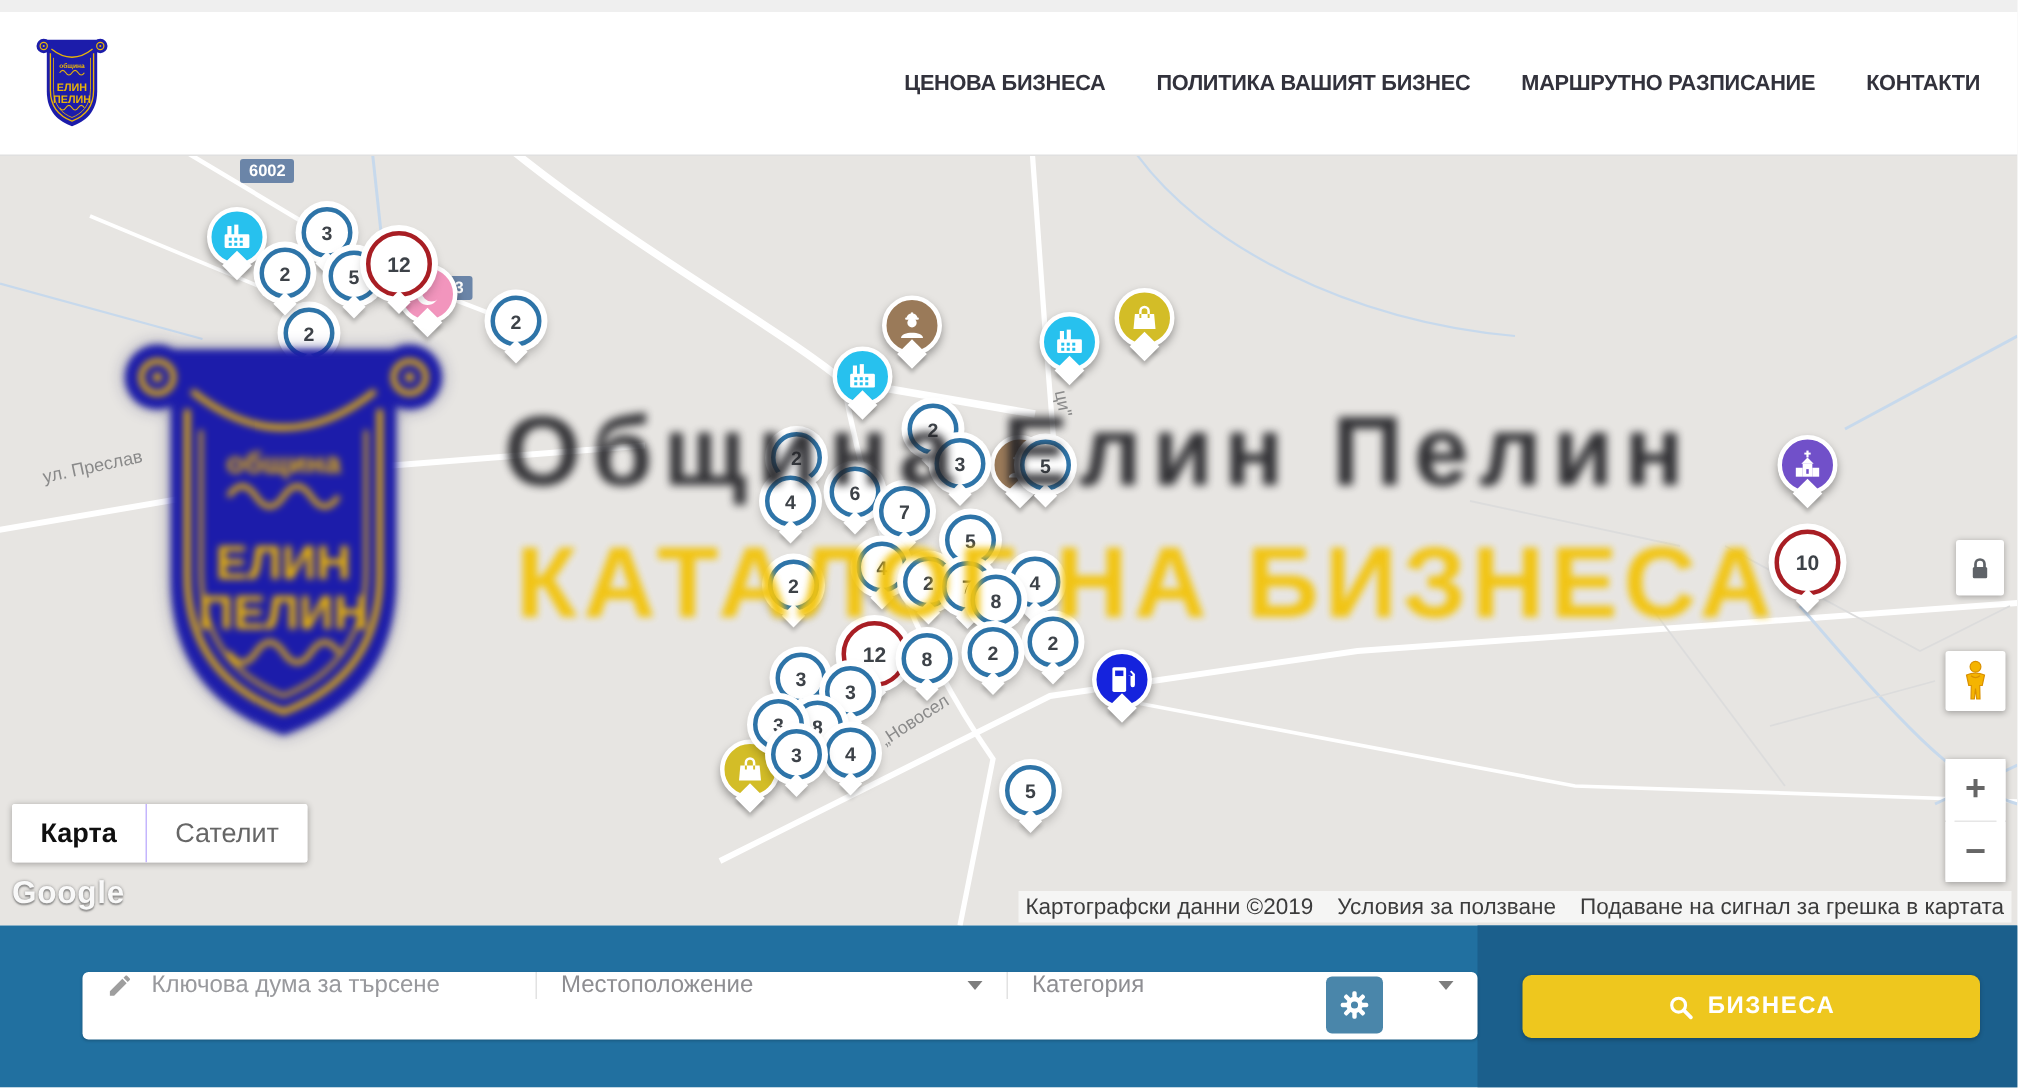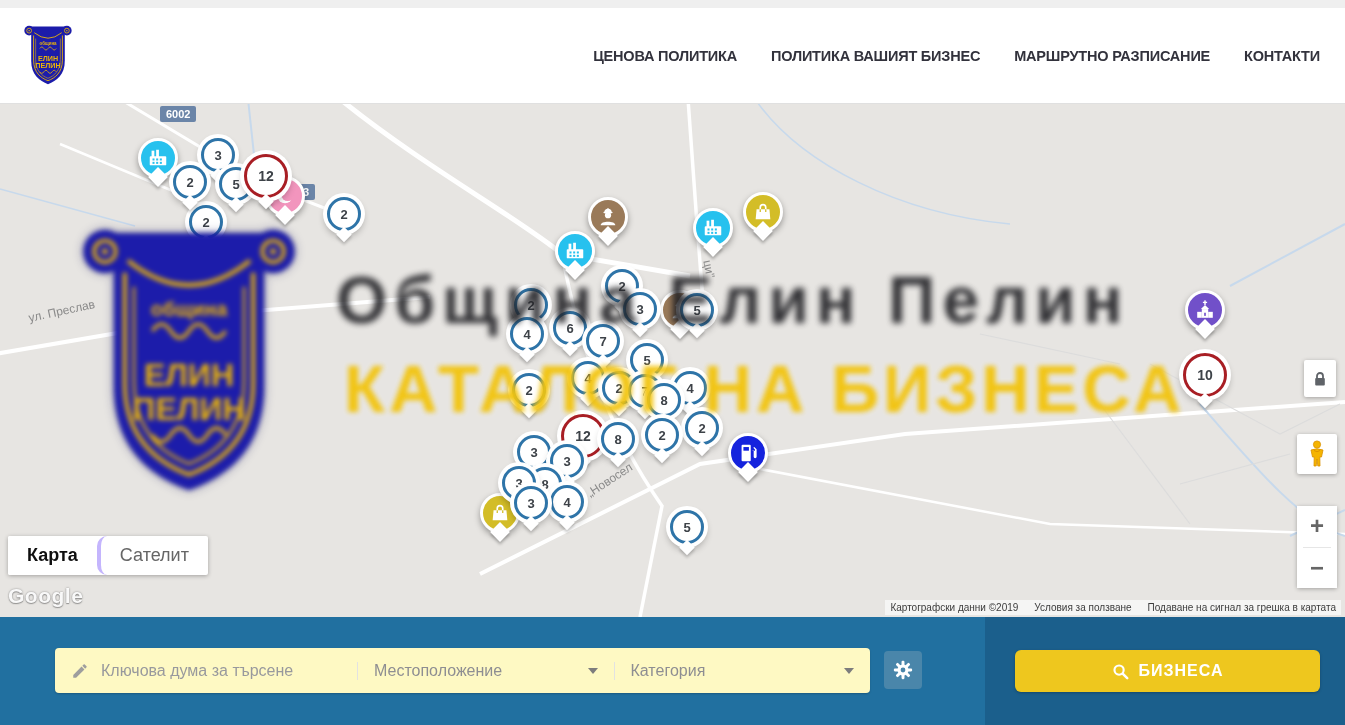--- a/index.html
+++ b/index.html
@@ -51,41 +51,41 @@
   .wm-sub { position:absolute; left:344px; top:246px; font-size:67px; font-weight:bold; color:#f2c40f;
             letter-spacing:4px; filter:blur(2.6px); opacity:.97; white-space:nowrap; }
 
   
   .controls { position:absolute; inset:0; z-index:4; pointer-events:none; }
   .controls > * { pointer-events:auto; }
   .maptype { position:absolute; left:8px; top:432px; height:39px; background:#fff; border-radius:2px;
              display:flex; align-items:stretch; box-shadow:0 1px 4px rgba(0,0,0,.3); overflow:hidden; }
   .maptype button { border:0; background:#fff; font-family:inherit; font-size:18px; padding:0 19px; cursor:pointer; }
   .maptype .sel { font-weight:bold; color:#0f0f0f; }
-  .maptype .unsel { color:#666; border-left:4px solid #c4b5fd;border-radius:10px; }
+  .maptype .unsel { color:#666; border-left:1px solid #c4b5fd; }
   .google-logo { position:absolute; left:8px; top:480px; font-size:21px; font-weight:bold; color:rgba(255,255,255,.95);
              letter-spacing:.5px; text-shadow:0 0 2px rgba(110,110,110,.8), 0 1px 1px rgba(90,90,90,.5); cursor:pointer; }
   .attrib { position:absolute; right:4px; bottom:2px; display:flex; gap:16px; background:rgba(250,250,250,.75);
-            padding:2px 5px; font-size:10px; color:#3c3c3c; }
+            padding:2px 5px; font-size:15px; color:#3c3c3c; }
   .attrib span { cursor:pointer; }
   .ctl-lock { position:absolute; left:1304px; top:256px; width:32px; height:37px; background:#fff; border-radius:2px;
               box-shadow:0 1px 4px rgba(0,0,0,.3); display:flex; align-items:center; justify-content:center; cursor:pointer; }
   .ctl-peg { position:absolute; left:1297px; top:330px; width:40px; height:40px; background:#fff; border-radius:2px;
              box-shadow:0 1px 4px rgba(0,0,0,.3); display:flex; align-items:center; justify-content:center; cursor:pointer; }
   .ctl-zoom { position:absolute; left:1297px; top:402px; width:40px; height:82px; background:#fff; border-radius:2px;
               box-shadow:0 1px 4px rgba(0,0,0,.3); display:flex; flex-direction:column; }
   .ctl-zoom button { flex:1; border:0; background:#fff; font-size:24px; font-weight:bold; color:#666; cursor:pointer;
               font-family:inherit; line-height:1; }
   .ctl-zoom .zdiv { height:1px; background:#e6e6e6; margin:0 6px; }
 
   
   .searchband { position:absolute; left:0; top:617px; width:1345px; height:108px; background:#2170a0; }
   .searchband .right-bg { position:absolute; left:985px; top:0; width:360px; height:108px; background:#1b5f8c; }
-  .filterbar { position:absolute; left:55px; top:31px; width:815px; height:45px; background:#fef9c3; border-radius:4px;
-               display:flex; align-items:center; box-shadow:0 1px 2px rgba(0,0,0,.2); }
+  .filterbar { position:absolute; left:55px; top:31px; width:930px; height:45px; background:#ffffff; border-radius:4px;
+               display:flex; align-items:flex-start; box-shadow:0 1px 2px rgba(0,0,0,.2); }
   .fb-input { flex:0 0 302px; display:flex; align-items:center; gap:12px; padding:0 16px; }
   .fb-input input { border:0; outline:none; flex:1; font-size:16px; font-family:inherit; color:#555; background:transparent; }
   .fb-input input::placeholder { color:#98999d; opacity:1; }
   .fb-select { flex:1; border-left:1px solid #e2e2e2; display:flex; align-items:center; justify-content:space-between;
                padding:0 16px; font-size:16px; color:#8e8e92; cursor:pointer; }
   .caret { width:0; height:0; border-left:5px solid transparent; border-right:5px solid transparent; border-top:6px solid #7d7d7d; }
   .gear-btn { position:absolute; left:884px; top:34px; width:38px; height:38px; background:#4a86aa; border:0;
               border-radius:4px; display:flex; align-items:center; justify-content:center; cursor:pointer; }
   .search-btn { position:absolute; left:1015px; top:33px; width:305px; height:42px; background:#eec71e; border:0;
                 border-radius:6px; display:flex; align-items:center; justify-content:center; gap:10px;
@@ -115,21 +115,21 @@
       <path d="M34,47 L34,108 C34,141 52,156 70,163 C88,156 106,141 106,108 L106,47" fill="none" stroke="#e9b408" stroke-width="1.6"></path>
       <path d="M46,90 q6,-9 12,0 q6,9 12,0 q6,-9 12,0 q6,9 12,0" transform="translate(0,-14)" fill="none" stroke="#e9b408" stroke-width="2.2"></path>
       <path d="M46,90 q6,9 12,0 q6,-9 12,0 q6,9 12,0 q6,-9 12,0" transform="translate(0,54)" fill="none" stroke="#e9b408" stroke-width="2.2"></path>
       <text x="70" y="66" text-anchor="middle" font-family="Liberation Sans, sans-serif" font-size="13" font-weight="bold" fill="#e9b408">община</text>
       <text x="70" y="112" text-anchor="middle" font-family="Liberation Sans, sans-serif" font-size="21" font-weight="bold" fill="#e9b408">ЕЛИН</text>
       <text x="70" y="134" text-anchor="middle" font-family="Liberation Sans, sans-serif" font-size="21" font-weight="bold" fill="#e9b408">ПЕЛИН</text>
     </g>
   </svg></div>
     </div>
     <nav class="nav">
-      <a>ЦЕНОВА ПОЛИТИКА</a>
+      <a>ЦЕНОВА БИЗНЕСА</a>
       <a>ПОЛИТИКА ВАШИЯТ БИЗНЕС</a>
       <a>МАРШРУТНО РАЗПИСАНИЕ</a>
       <a>КОНТАКТИ</a>
     </nav>
   </div>
 
   <div class="map">
     <svg class="roads" width="1345" height="513">
       <g fill="none" stroke="#ffffff">
         <path d="M340,-5 C420,60 520,115 562,150 L690,172" stroke-width="5"></path>

